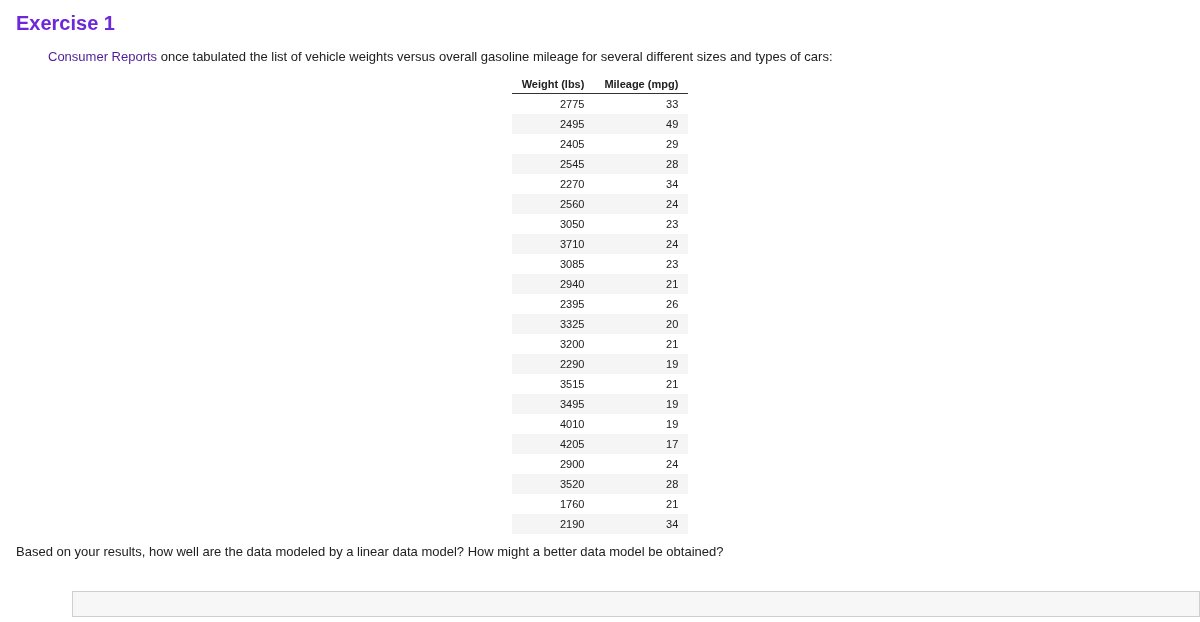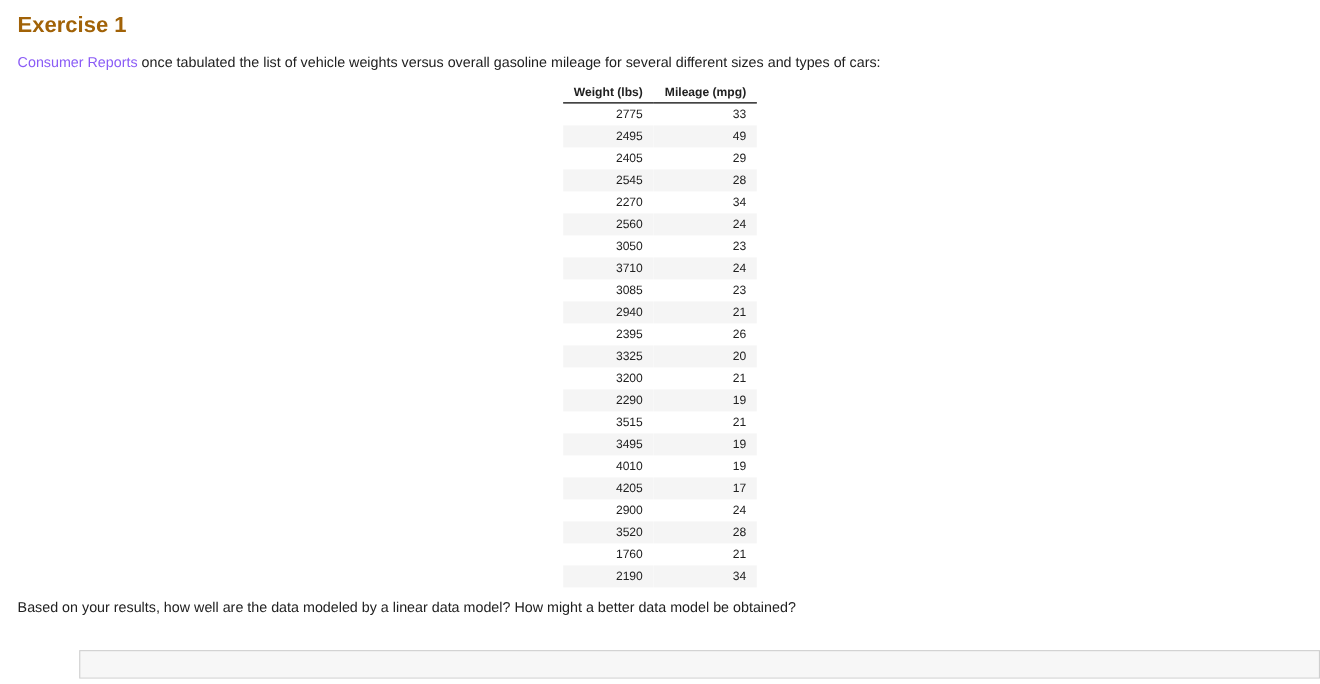--- a/index.html
+++ b/index.html
@@ -10,31 +10,32 @@
     color: #212121;
     font-size: 13px;
   }
   .content {
     padding: 8px 16px 8px 16px;
   }
   h2.heading {
     font-size: 20px;
     font-weight: 600;
     margin: 4px 0 12px 0;
-    color: #a16207;
+    color: #6d28d9;
   }
   p.para {
     font-size: 13px;
     line-height: 1.5;
     margin: 8px 0;
     color: #212121;
   }
   a.link {
-    color: #8b5cf6;
+    color: #4c1d95;
     text-decoration: none;
+    margin-left: 32px;
   }
   .table-wrap {
     display: flex;
     justify-content: center;
     margin: 8px 0;
   }
   table.data {
     border-collapse: collapse;
     font-size: 11px;
   }

